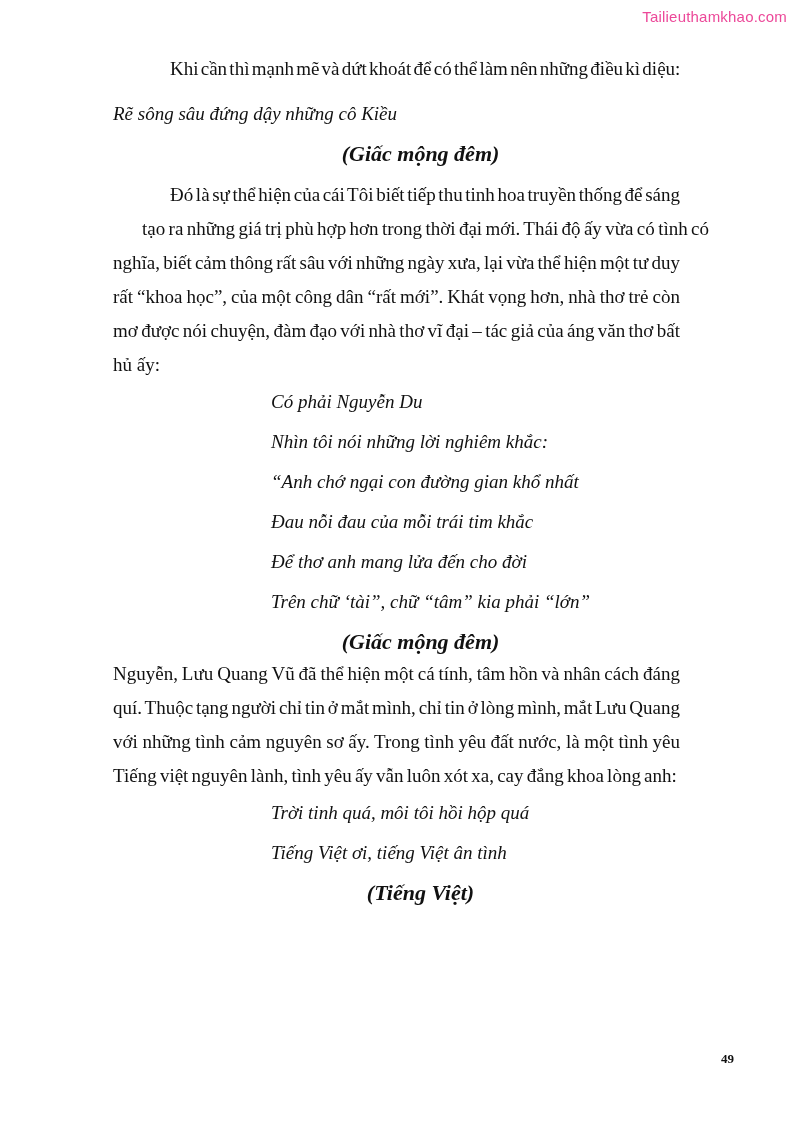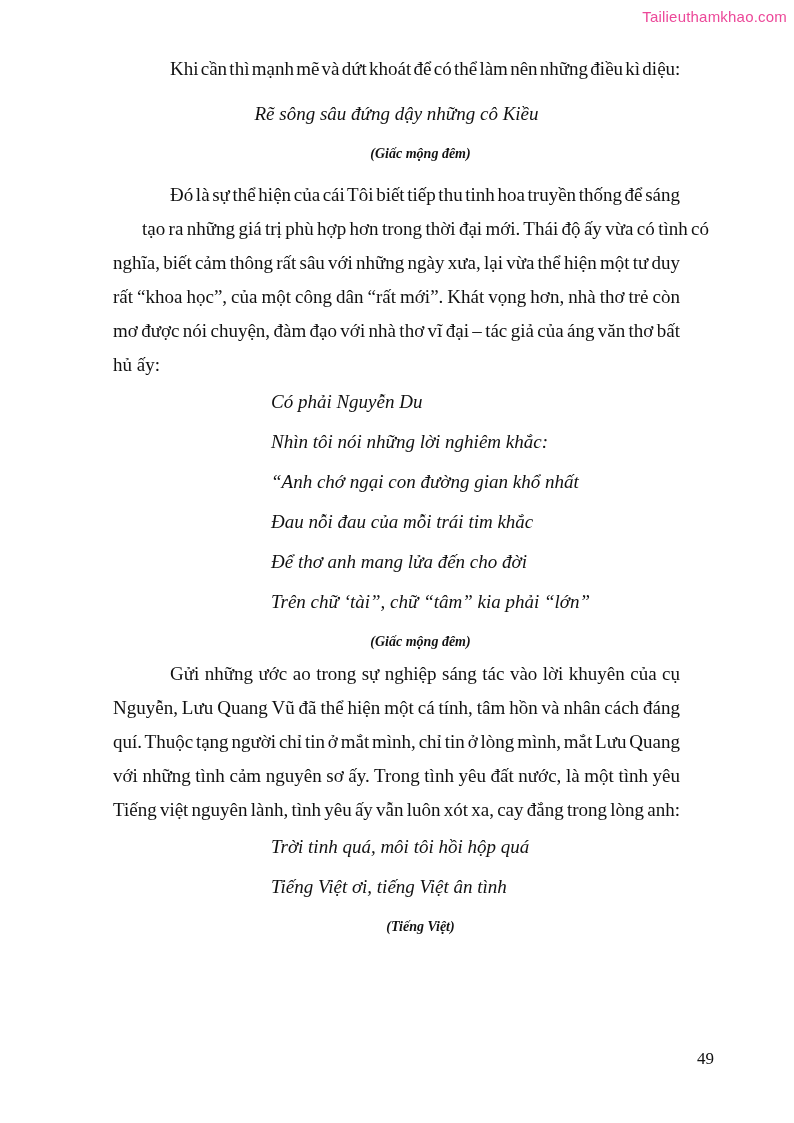--- a/index.html
+++ b/index.html
@@ -37,39 +37,39 @@
     white-space: nowrap;
   }
   .pline.first { padding-left: 57px; }
   .vline {
     height: 40px; line-height: 40px;
     font-size: 19px;
     font-style: italic;
     white-space: nowrap;
     margin-left: 158px;
   }
-  .vline.centered { margin-left: 0; text-align: center; }
+  .vline.centered { margin-left: 0; }
   .attr {
     height: 40px; line-height: 40px;
-    font-size: 14px;
+    font-size: 22px;
     font-style: italic;
     font-weight: bold;
     text-align: center;
     position: relative;
     left: 24px;
     white-space: nowrap;
   }
   .quote-first { margin-top: 8px; }
   .para2 { margin-top: 4px; }
   .para3 { margin-top: -5px; }
   .page-number {
     position: absolute;
-    top: 1048px; right: 80px;
-    font-size: 17px;
-    font-weight: normal;
+    top: 1048px; right: 60px;
+    font-size: 13px;
+    font-weight: bold;
     line-height: 22px;
   }
 </style>
 </head>
 <body>
 
 <div class="page">
 
   <div class="watermark">Tailieuthamkhao.com</div>
 
@@ -123,34 +123,31 @@
       <div class="vline">
         <span class="t">Để thơ anh mang lửa đến cho đời</span>
       </div>
       <div class="vline">
         <span class="t">Trên chữ ‘tài”, chữ “tâm” kia phải “lớn”</span>
       </div>
       <div class="attr">(Giấc mộng đêm)</div>
     </div>
 
     <div class="para3">
-      <div class="pline first fit">
-        <span class="t" style="word-spacing: 0.706731px;">Gửi những ước ao trong sự nghiệp sáng tác vào lời khuyên của cụ</span>
-      </div>
       <div class="pline fit">
         <span class="t" style="word-spacing: -0.81875px;">Nguyễn, Lưu Quang Vũ đã thể hiện một cá tính, tâm hồn và nhân cách đáng</span>
       </div>
       <div class="pline fit">
         <span class="t" style="word-spacing: -1.91504px;">quí. Thuộc tạng người chỉ tin ở mắt mình, chỉ tin ở lòng mình, mắt Lưu Quang</span>
       </div>
       <div class="pline fit">
         <span class="t" style="word-spacing: -0.155208px;">với những tình cảm nguyên sơ ấy. Trong tình yêu đất nước, là một tình yêu</span>
       </div>
       <div class="pline fit">
-        <span class="t" style="word-spacing: -1.51875px;">Tiếng việt nguyên lành, tình yêu ấy vẫn luôn xót xa, cay đắng trong lòng anh:</span>
+        <span class="t" style="word-spacing: -1.51875px;">Tiếng việt nguyên lành, tình yêu ấy vẫn luôn xót xa, cay đắng khoa lòng anh:</span>
       </div>
     </div>
 
     <div>
       <div class="vline">
         <span class="t">Trời tinh quá, môi tôi hồi hộp quá</span>
       </div>
       <div class="vline">
         <span class="t">Tiếng Việt ơi, tiếng Việt ân tình</span>
       </div>

